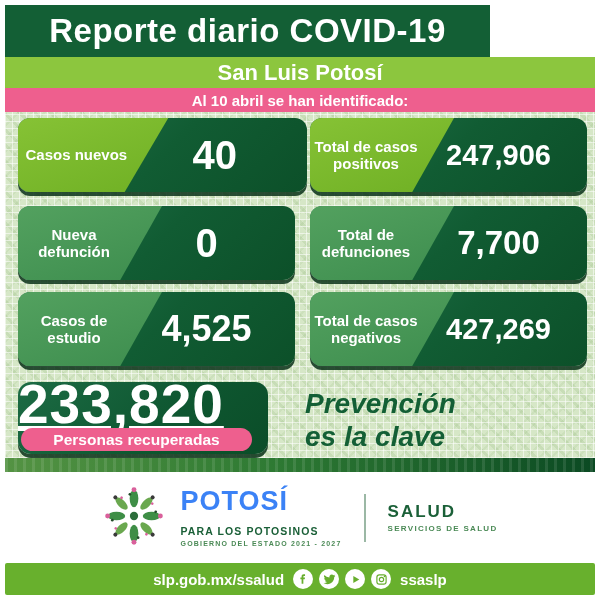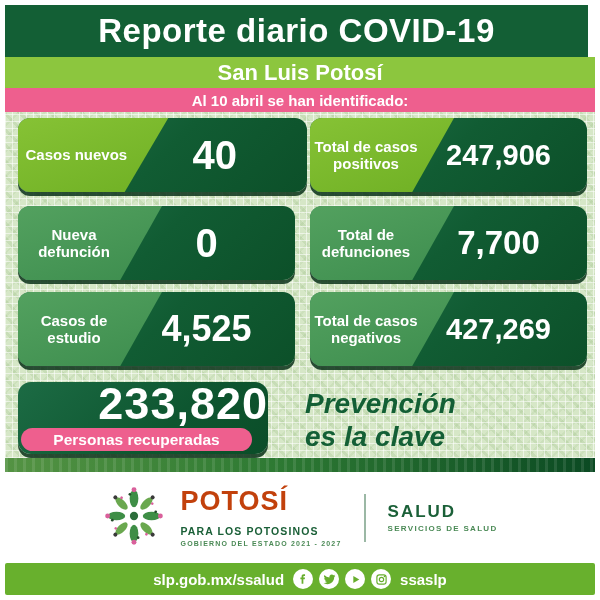--- a/index.html
+++ b/index.html
@@ -2,21 +2,21 @@
 <html><head>
 <meta charset="utf-8">
 <style>
   html,body{margin:0;padding:0;background:#e8e8e8;}
   .canvas{
     position:relative;width:600px;height:600px;background:#ffffff;
     font-family:"Liberation Sans",sans-serif;overflow:hidden;margin:0 auto;
   }
   
   .header{
-    position:absolute;left:5px;top:5px;width:583px;height:52px;
+    position:absolute;left:5px;top:5px;width:485px;height:52px;
     background:#135f35;display:flex;align-items:center;justify-content:center;
   }
   .header .title{color:#fff;font-size:33px;font-weight:800;letter-spacing:.5px;}
   .subband{
     position:absolute;left:5px;top:57px;width:590px;height:31px;
     background:#8cc63e;display:flex;align-items:center;justify-content:center;
   }
   .subband .subtitle{color:#fff;font-size:22px;font-weight:800;}
   .pinkband{
     position:absolute;left:5px;top:88px;width:590px;height:24px;
@@ -59,22 +59,22 @@
   .pos-c0{left:18px;top:118px;padding-left:12px;} .pos-c1{left:310px;top:118px;}
   .pos-c2{left:18px;top:206px;} .pos-c3{left:310px;top:206px;}
   .pos-c4{left:18px;top:292px;} .pos-c5{left:310px;top:292px;}
   
   .recovered{
     position:absolute;left:18px;top:382px;width:250px;height:72px;border-radius:13px;
     background:linear-gradient(135deg,#1c6b44 0%,#0e5630 60%,#0b4d28 100%);
     box-shadow:0 4px 0 rgba(8,48,24,.85);
   }
   .recovered .bignum{
-    position:absolute;left:0;right:0;top:-2px;text-align:right;
-    color:#fff;font-size:45px;font-weight:800;line-height:48px;letter-spacing:1px;
+    position:absolute;left:0;right:0;top:-2px;text-align:left;
+    color:#fff;font-size:55px;font-weight:800;line-height:48px;letter-spacing:1px;text-decoration:underline;
   }
   .recovered .pill{
     position:absolute;left:3px;right:16px;bottom:3px;height:23px;border-radius:12px;
     background:#ee5f8e;display:flex;align-items:center;justify-content:center;
     color:#fff;font-size:15.5px;font-weight:800;
   }
   
   .message{
     position:absolute;left:305px;top:387px;width:280px;
     color:#135f35;font-size:28px;font-weight:800;font-style:italic;line-height:1.18;
@@ -85,21 +85,21 @@
     background-image:
       repeating-linear-gradient(90deg, rgba(255,255,255,.10) 0 3px, transparent 3px 9px),
       linear-gradient(90deg,#549343 0%,#2e7a33 45%,#0b4a23 100%);
   }
   
   .footer{
     position:absolute;left:5px;top:472px;width:590px;height:91px;background:#fff;
     display:flex;align-items:center;justify-content:center;gap:16px;
   }
   .potosi-block{display:flex;flex-direction:column;align-items:flex-start;line-height:1;}
-  .potosi-name{color:#c2410c;font-size:27px;font-weight:800;letter-spacing:1px;}
+  .potosi-name{color:#3b82f6;font-size:27px;font-weight:800;letter-spacing:1px;}
   .potosi-sub{color:#1b6038;font-size:10.5px;font-weight:800;letter-spacing:1.1px;margin-top:11px;}
   .potosi-tag{color:#4b8a56;font-size:7px;font-weight:700;letter-spacing:1.2px;margin-top:4px;}
   .divider{width:2px;height:48px;background:#9bb8a5;margin:0 6px;}
   .salud-block{display:flex;flex-direction:column;align-items:flex-start;line-height:1;}
   .salud-name{color:#1b6038;font-size:17px;font-weight:800;letter-spacing:2px;}
   .salud-sub{color:#4b8a56;font-size:8px;font-weight:700;letter-spacing:1.3px;margin-top:5px;}
   
   .bottombar{
     position:absolute;left:5px;top:563px;width:590px;height:32px;background:#68b02d;
     display:flex;align-items:center;justify-content:center;gap:9px;border-radius:2px;

